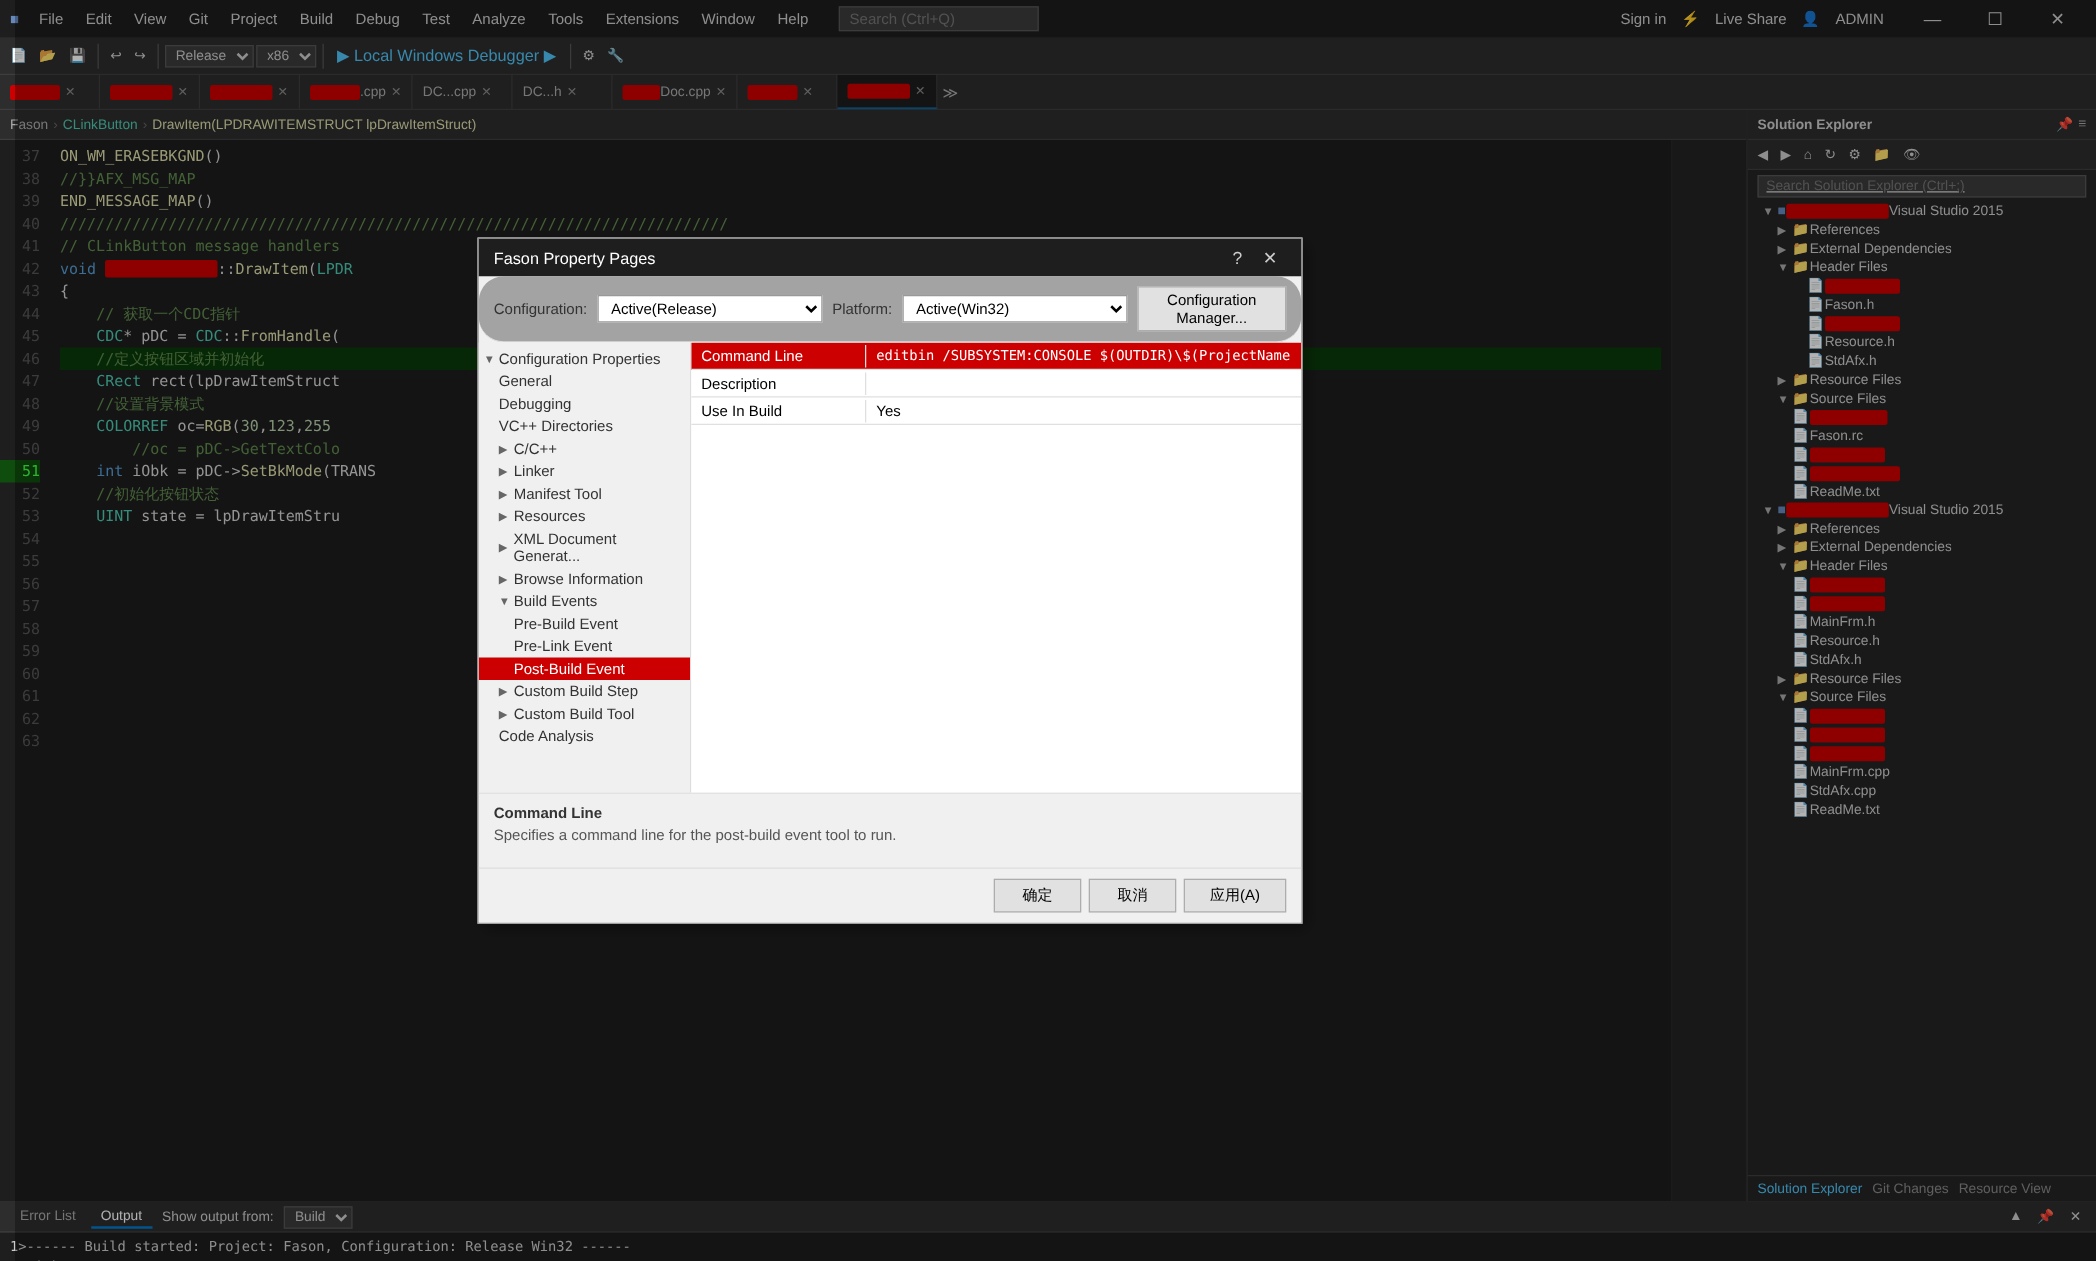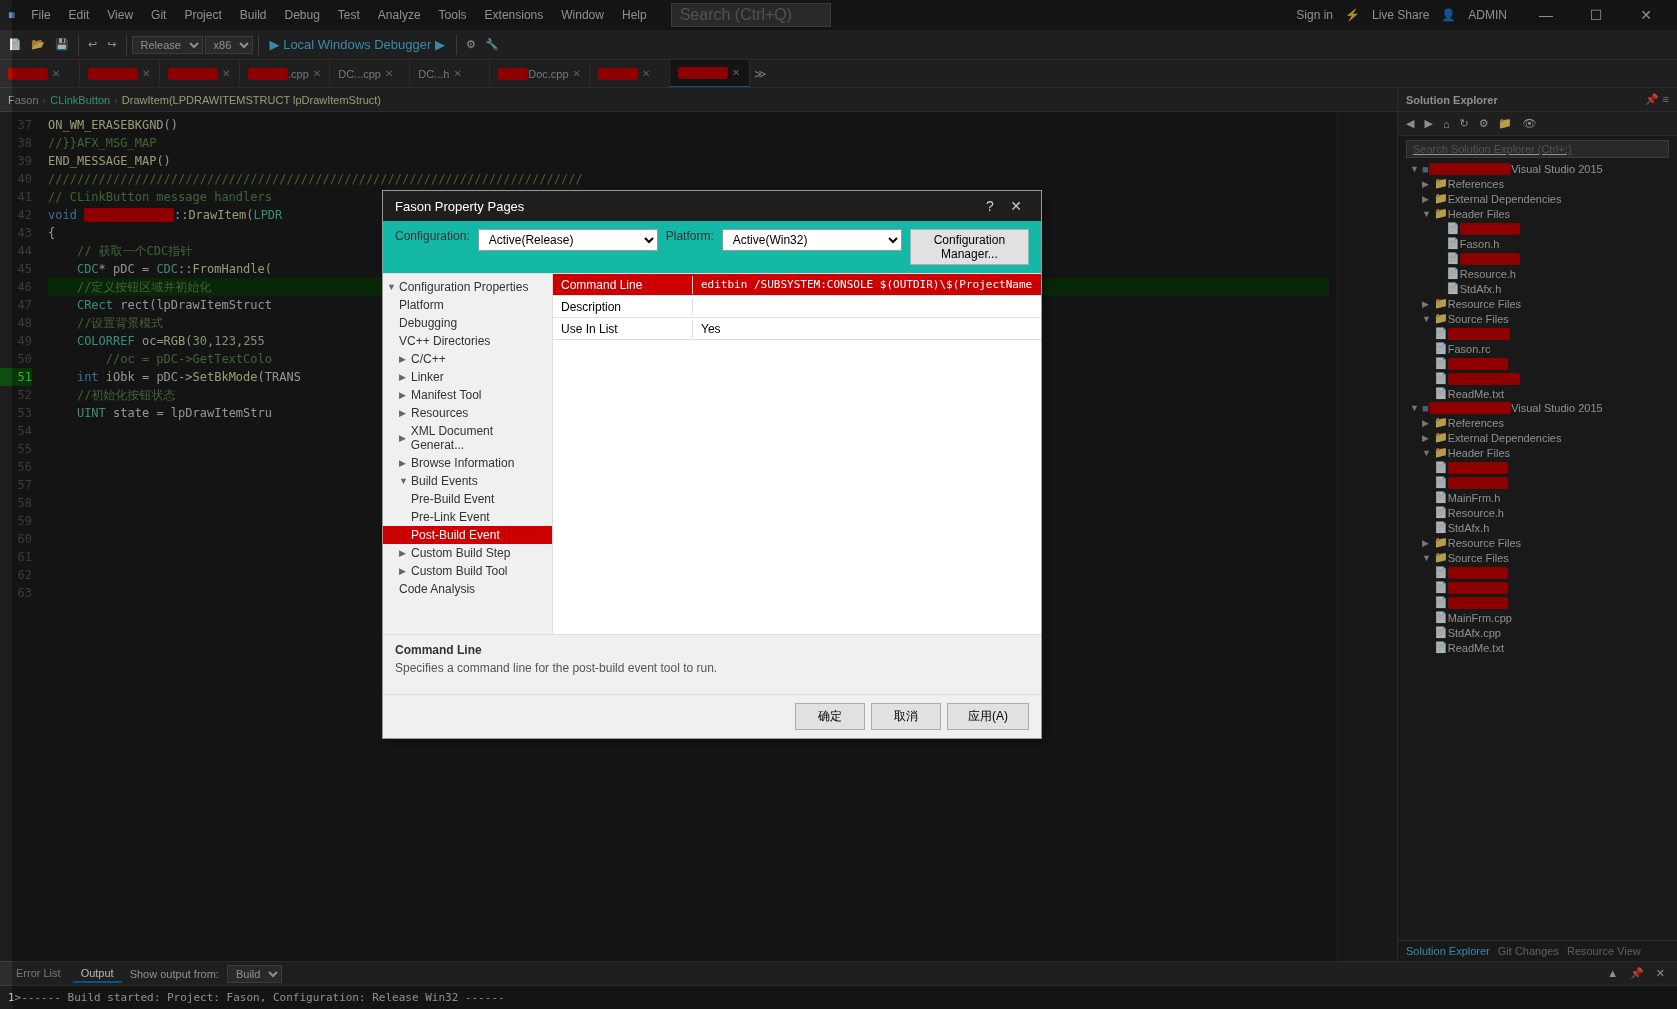--- a/index.html
+++ b/index.html
@@ -2,21 +2,21 @@
 <html><head>
   <meta charset="utf-8">
   <style>
     * { box-sizing: border-box; margin: 0; padding: 0; }
     body { font-family: 'Segoe UI', sans-serif; font-size: 12px; background: #2d2d2d; color: #d4d4d4; width: 1677px; height: 1009px; overflow: hidden; }
 
     
     .title-bar { display: flex; align-items: center; height: 30px; background: #1e1e1e; color: #ccc; padding: 0 8px; gap: 8px; }
     .title-bar-menus { display: flex; gap: 2px; font-size: 12px; }
     .title-bar-menu-item { padding: 4px 8px; cursor: pointer; color: #ccc; }
-    .title-bar-search { margin-left: 8px; background: #3c3c3c; border: 1px solid #555; color: #ccc; padding: 2px 8px; width: 160px; font-size: 16px; }
+    .title-bar-search { margin-left: 8px; background: #3c3c3c; border: 1px solid #555; color: #ccc; padding: 2px 8px; width: 160px; font-size: 12px; }
     .title-bar-right { margin-left: auto; display: flex; align-items: center; gap: 12px; font-size: 12px; }
     .title-bar-sign-in { color: #ccc; }
     .title-bar-live-share { color: #ccc; }
     .title-bar-admin { color: #ccc; }
     .title-bar-controls { display: flex; gap: 4px; margin-left: 8px; }
     .title-bar-btn { width: 46px; height: 30px; display: flex; align-items: center; justify-content: center; cursor: pointer; color: #ccc; font-size: 14px; }
 
     
     .toolbar { display: flex; align-items: center; height: 30px; background: #2d2d2d; padding: 0 4px; gap: 2px; border-bottom: 1px solid #3e3e3e; }
     .toolbar-btn { padding: 2px 4px; color: #ccc; cursor: pointer; font-size: 11px; }
@@ -72,21 +72,21 @@
     .output-content { flex: 1; padding: 4px 8px; font-family: 'Consolas', monospace; font-size: 11px; color: #ccc; overflow-y: auto; line-height: 16px; }
     .output-line { white-space: pre-wrap; }
 
     
     .dialog-overlay { position: fixed; top: 0; left: 12px; width: 100%; height: 100%; background: rgba(0,0,0,0.3); z-index: 100; display: flex; align-items: center; justify-content: center; pointer-events: none; }
     .dialog { pointer-events: all; background: #f0f0f0; color: #000; width: 660px; border: 1px solid #999; box-shadow: 4px 4px 12px rgba(0,0,0,0.4); }
     .dialog-title-bar { display: flex; align-items: center; height: 30px; background: #1e1e1e; color: #fff; padding: 0 12px; font-size: 13px; }
     .dialog-title { flex: 1; }
     .dialog-title-btn { width: 26px; height: 26px; display: flex; align-items: center; justify-content: center; cursor: pointer; color: #ccc; font-size: 14px; }
     .dialog-body { padding: 0; }
-    .dialog-config-row { display: flex; align-items: flex-start; padding: 8px 12px; gap: 8px; background: #14b8a6; border-bottom: 1px solid #ddd; }
+    .dialog-config-row { display: flex; align-items: center; padding: 8px 12px; gap: 8px; background: #a3a3a3; border-bottom: 1px solid #ddd; border-radius: 20px; }
     .dialog-config-label { font-size: 12px; color: #333; }
     .dialog-config-combo { background: #fff; border: 1px solid #999; padding: 2px 20px 2px 6px; font-size: 12px; min-width: 180px; }
     .dialog-config-btn { background: #e1e1e1; border: 1px solid #adadad; padding: 3px 12px; font-size: 12px; cursor: pointer; }
     .dialog-main { display: flex; height: 360px; }
     .dialog-tree { width: 170px; background: #f0f0f0; border-right: 1px solid #ddd; overflow-y: auto; padding: 4px 0; font-size: 12px; }
     .dialog-tree-item { display: flex; align-items: center; padding: 2px 4px; cursor: pointer; color: #333; }
     .dialog-tree-item.selected { background: #cc0000; color: #fff; }
     .dialog-tree-expand { width: 12px; color: #666; font-size: 9px; }
     .dialog-props { flex: 1; background: #fff; overflow-y: auto; }
     .dialog-prop-row { display: flex; align-items: center; border-bottom: 1px solid #e0e0e0; min-height: 22px; }
@@ -584,21 +584,21 @@
       </div>
 
       <div class="dialog-main">
 
         <div class="dialog-tree">
           <div class="dialog-tree-item">
             <span class="dialog-tree-expand">▼</span>
             <span>Configuration Properties</span>
           </div>
           <div class="dialog-tree-item" style="padding-left:16px;">
-            <span>Platform</span>
+            <span>General</span>
           </div>
           <div class="dialog-tree-item" style="padding-left:16px;">
             <span>Debugging</span>
           </div>
           <div class="dialog-tree-item" style="padding-left:16px;">
             <span>VC++ Directories</span>
           </div>
           <div class="dialog-tree-item" style="padding-left:16px;">
             <span class="dialog-tree-expand">▶</span>
             <span>C/C++</span>
@@ -652,21 +652,21 @@
         <div class="dialog-props">
           <div class="dialog-prop-row selected-row">
             <div class="dialog-prop-name">Command Line</div>
             <div class="dialog-prop-value cmd">editbin /SUBSYSTEM:CONSOLE $(OUTDIR)\$(ProjectName</div>
           </div>
           <div class="dialog-prop-row">
             <div class="dialog-prop-name">Description</div>
             <div class="dialog-prop-value"></div>
           </div>
           <div class="dialog-prop-row">
-            <div class="dialog-prop-name">Use In List</div>
+            <div class="dialog-prop-name">Use In Build</div>
             <div class="dialog-prop-value">Yes</div>
           </div>
         </div>
       </div>
 
       <div class="dialog-desc">
         <div class="dialog-desc-title">Command Line</div>
         <div class="dialog-desc-text">Specifies a command line for the post-build event tool to run.</div>
       </div>
 

